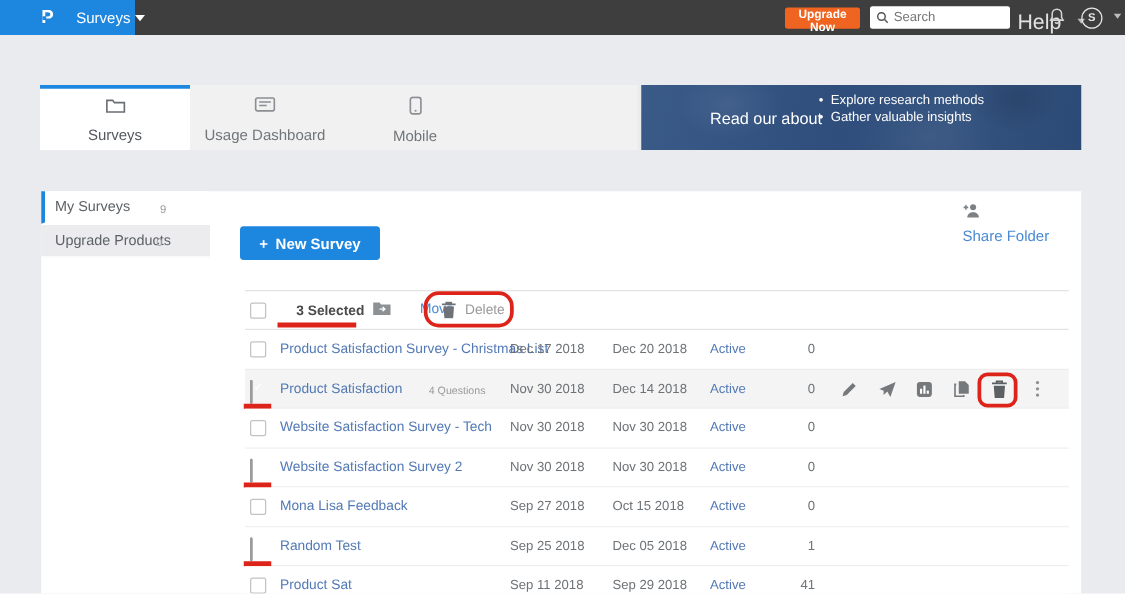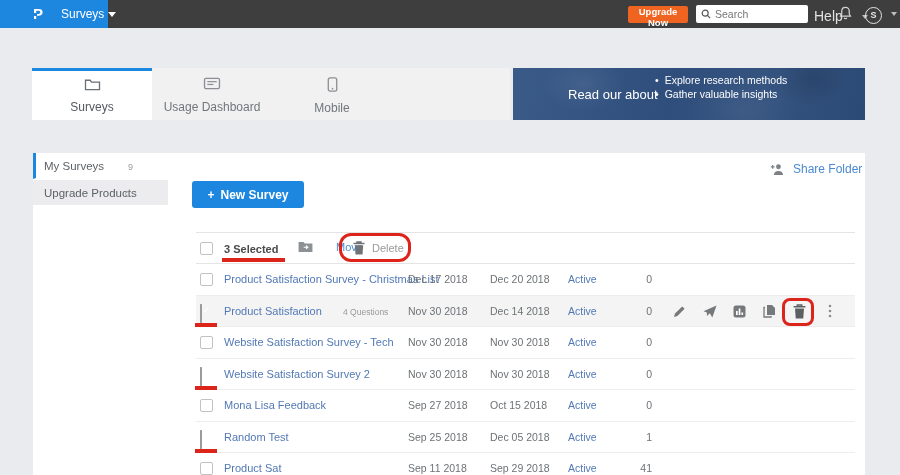--- a/index.html
+++ b/index.html
@@ -10,21 +10,21 @@
   .topbar { position:absolute; left:0; top:0; width:900px; height:28px; background:#3e3e3e; }
   .logo-block { position:absolute; left:0; top:0; width:108px; height:28px; background:#1d87e0; color:#fff; }
   .logo-p { position:absolute; left:33px; top:5px; font-size:15px; font-weight:bold; color:#fff; }
   .logo-notch { position:absolute; left:34px; top:13px; width:3px; height:3px; background:#1d87e0; }
   .product-menu { position:absolute; left:61px; top:7px; font-size:12px; color:#fff; }
   .caret { display:inline-block; width:0; height:0; border-left:4px solid transparent; border-right:4px solid transparent; border-top:5px solid #fff; vertical-align:middle; margin-left:5px; }
   .caret.sm { border-left-width:3px; border-right-width:3px; border-top-width:4px; border-top-color:#bdbdbd; }
   .upgrade-btn { position:absolute; left:628px; top:6px; width:60px; height:17px; background:#f06421; border:none; border-radius:2px; color:#fff; font-weight:bold; font-size:9.5px; font-family:inherit; cursor:pointer; }
   .searchbox { position:absolute; left:696px; top:5px; width:112px; height:18px; background:#fff; border-radius:2px; display:flex; align-items:center; padding:0 5px; }
   .searchbox input { border:none; outline:none; width:86px; font-size:10.5px; color:#555; font-family:inherit; margin-left:4px; }
-  .help-label { position:absolute; left:814px; top:8px; font-size:14px; color:#e2e2e2; cursor:pointer;text-align:right; }
+  .help-label { position:absolute; left:814px; top:8px; font-size:17px; color:#e2e2e2; cursor:pointer;text-align:right; }
   .bell-wrap { position:absolute; left:838px; top:5px; cursor:pointer; }
   .avatar-wrap { position:absolute; left:865px; top:4px; cursor:pointer; }
   .avatar { display:inline-block; width:17px; height:17px; border:1.5px solid #e6e6e6; border-radius:50%; color:#e6e6e6; font-size:9px; font-weight:bold; text-align:center; line-height:15px; }
 
   
   .tabstrip { position:absolute; left:32px; top:68px; width:478px; height:52px; background:#f1f1f2; display:flex; }
   .tab { width:120px; height:52px; text-align:center; color:#71767a; cursor:pointer; padding-top:9px; }
   .tab .tab-label { display:block; font-size:12px; margin-top:5px; }
   .tab.active { background:#fff; border-top:3px solid #1d87e0; padding-top:6px; color:#55595e; }
   .tab-icon { display:inline-block; }
@@ -45,29 +45,29 @@
   .panel { position:absolute; left:33px; top:153px; width:832px; height:322px; background:#fff;padding-left:36px; }
 
   
   .side-item { position:absolute; left:0; width:135px; height:26px; background:#ececee; cursor:pointer; border-bottom:1px solid #fff; }
   .side-item .s-label { position:absolute; left:11px; top:7px; font-size:11.5px; color:#5d6putText266; color:#5d6266; }
   .side-item .s-count { position:absolute; left:92px; top:9px; font-size:9px; color:#9a9da0; }
   .side-item.active { background:#fff; border-left:3px solid #1d87e0; }
   .side-item.active .s-label { left:8px; }
 
   
-  .share-folder { position:absolute; left:737px; top:9px; display:flex; align-items:center; gap:7px; cursor:pointer; }
+  .share-folder { position:absolute; left:737px; top:9px; display:flex; gap:7px; cursor:pointer;flex-direction:column; }
   .share-folder span.sf-label { font-size:12px; color:#4a8ad2; }
   .new-survey-btn { position:absolute; left:159px; top:28px; width:112px; height:27px; background:#1d87e0; border:none; border-radius:3px; color:#fff; font-size:12px; font-weight:bold; font-family:inherit; cursor:pointer; }
   .new-survey-btn .plus { font-weight:bold; margin-right:6px; }
 
   
   .list-toolbar { position:absolute; left:163px; top:79px; width:659px; height:32px; border-top:1px solid #e4e4e4; border-bottom:1px solid #e4e4e4; }
   .list-toolbar .cb { position:absolute; left:4px; top:9px; }
-  .sel-label { position:absolute; left:28px; top:10px; font-size:11px; font-weight:bold; color:#4a4a4a; }
+  .sel-label { position:absolute; left:41px; top:10px; font-size:11px; font-weight:bold; color:#4a4a4a; }
   .move-group { position:absolute; left:102px; top:8px; display:flex; align-items:center; gap:6px; cursor:pointer; }
   .move-group .mv-label { font-size:11px; color:#4a8ad2;margin-left:17px; }
   .delete-group { position:absolute; left:157px; top:8px; display:flex; align-items:center; gap:7px; cursor:pointer; }
   .delete-group .del-label { font-size:11px; color:#9a9a9a; }
 
   
   .rows { position:absolute; left:163px; top:111px; width:659px; }
   .row { position:relative; height:31.5px; border-bottom:1px solid #ededed; background:#fff; }
   .row.hover { background:#f4f4f4; }
   .cb { width:13px; height:13px; background:#fff; border:1px solid #c2c2c2; border-radius:2px; cursor:pointer; }

